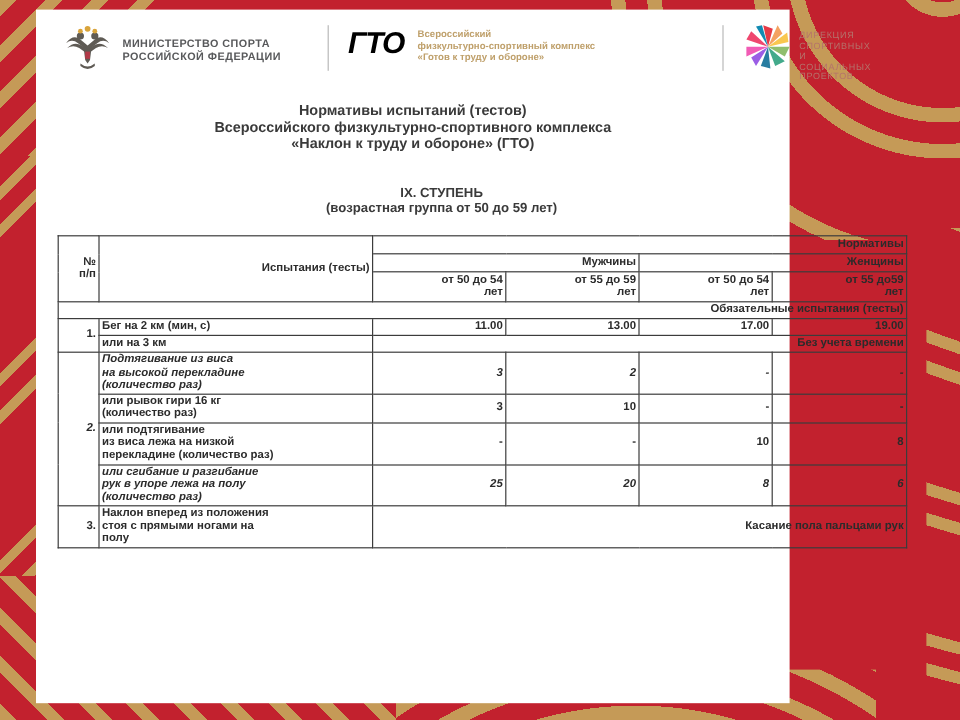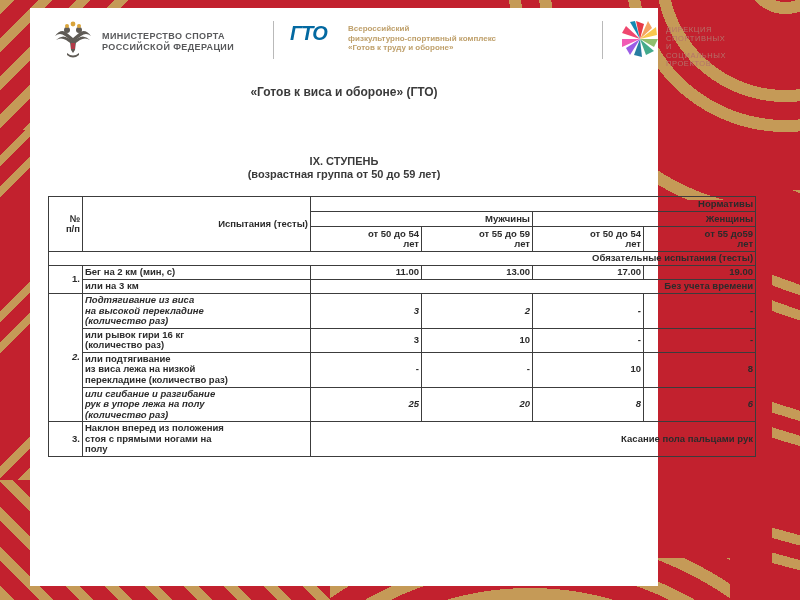--- a/index.html
+++ b/index.html
@@ -52,40 +52,40 @@
   .hdr-item{position:absolute;}
   .ministry-emblem{left:22px;top:12px;width:42px;height:42px;}
   .ministry-text{
     left:72px;top:23px;font-size:9px;font-weight:bold;color:#58595b;
     line-height:11px;letter-spacing:.4px;
   }
   .divider{position:absolute;top:13px;width:1px;height:38px;background:#b9b9b9;}
   .divider-1{left:243px;}
   .divider-2{left:572px;}
   .gto-abbr{
-    left:260px;top:14px;font-size:20px;font-weight:800;color:#0369a1;
+    left:260px;top:14px;font-size:25px;font-weight:800;color:#000000;
     letter-spacing:-1px;font-style:italic;
   }
   .gto-text{
     left:318px;top:16px;font-size:8px;font-weight:bold;color:#bfa06b;
     line-height:9.5px;
   }
   .dir-logo{left:590px;top:11px;width:40px;height:40px;}
   .dir-text{
     left:636px;top:18px;font-size:7.5px;font-weight:normal;color:#b5736b;
     line-height:8.5px;letter-spacing:.6px;
   }
   
   .title{
     position:absolute;left:0;top:78px;width:100%;text-align:center;
     font-size:12px;font-weight:bold;color:#3a3a3a;line-height:13.5px;
   }
   .subtitle{
     position:absolute;left:0;top:147px;width:100%;text-align:center;
-    font-size:11px;font-weight:bold;color:#3a3a3a;line-height:12.5px;
+    font-size:11px;font-weight:bold;color:#3a3a3a;line-height:12.5px;padding-left:24px;
   }
   
   table.std{
     position:absolute;left:18px;top:188px;width:707px;
     border-collapse:collapse;table-layout:fixed;
     font-size:9.5px;font-weight:bold;color:#2b2b2b;
   }
   table.std td{
     border:1.4px solid #3c3c3c;padding:1px 2px;vertical-align:middle;
     line-height:10.5px;
@@ -163,21 +163,23 @@
     </svg>
   </div>
   <div class="hdr-item dir-text">
     <div>ДИРЕКЦИЯ</div>
     <div>СПОРТИВНЫХ</div>
     <div>И СОЦИАЛЬНЫХ</div>
     <div>ПРОЕКТОВ</div>
   </div>
 
   <div class="title">
-    <div>«Готов к виса и обороне» (ГТО)</div>
+    <div>Нормативы испытаний (тестов)</div>
+    <div>Всероссийского физкультурно-спортивного комплекса</div>
+    <div>«Наклон к труду и обороне» (ГТО)</div>
   </div>
 
   <div class="subtitle">
     <div>IX. СТУПЕНЬ</div>
     <div>(возрастная группа от  50 до 59 лет)</div>
   </div>
 
   <table class="std">
     <colgroup>
       <col style="width:34px">

